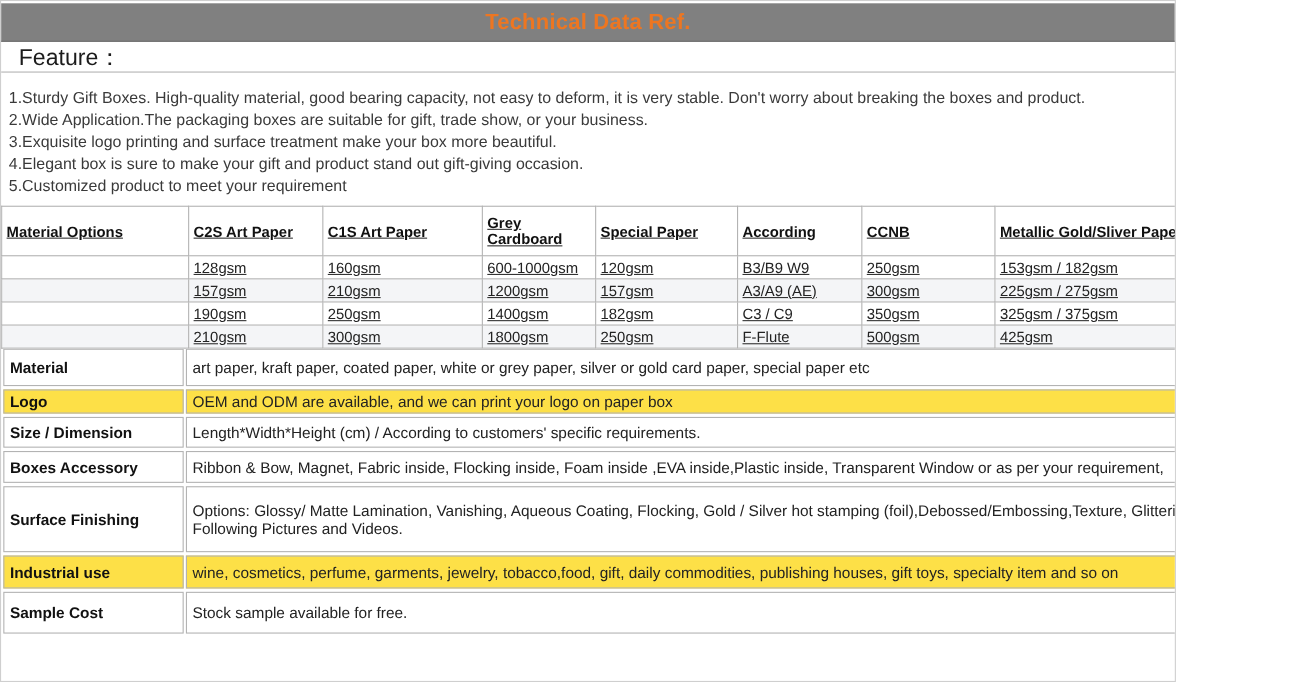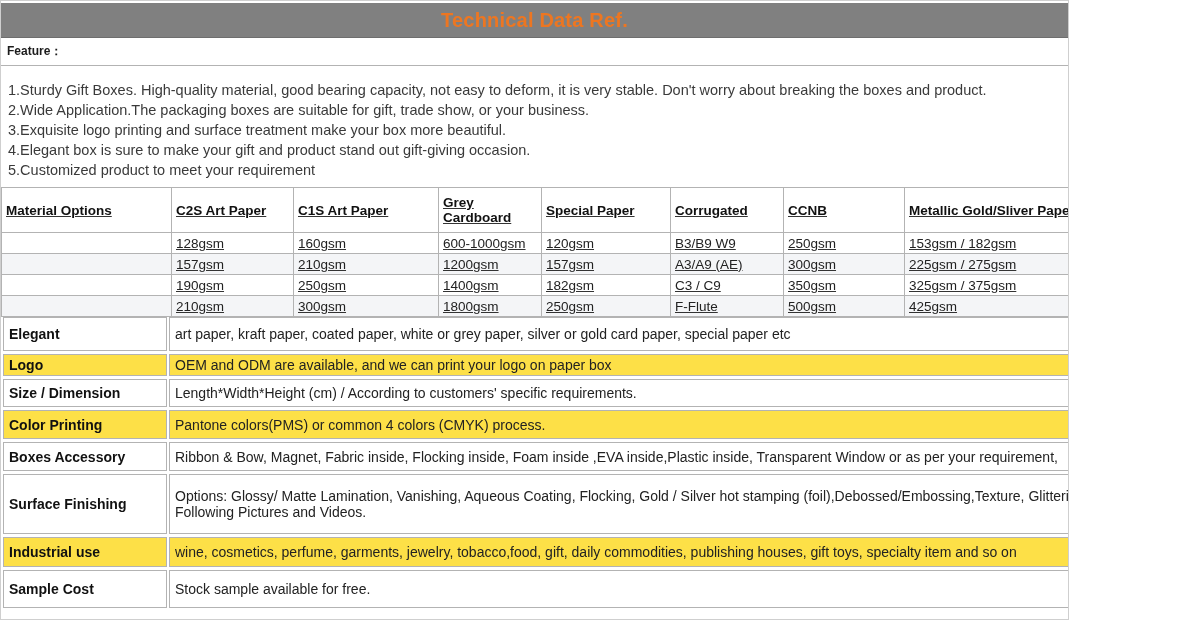--- a/index.html
+++ b/index.html
@@ -23,22 +23,22 @@
   .title-band .title{
     color:#ED7621;
     font-size:20px;
     font-weight:bold;
     letter-spacing:0.2px;
   }
   .feature-head{
     height:27px;
     border-bottom:1px solid #b3b3b3;
     display:flex;align-items:center;
-    padding-left:6px;
-    font-size:12px;font-weight:bold;color:#1c1c1c;
+    padding-left:16px;
+    font-size:21px;font-weight:normal;color:#1c1c1c;
   }
   .feature-list{
     margin:14px 0 7px 0;
     padding-left:7px;
     font-size:14.5px;
     line-height:20px;
     color:#3a3a3a;
   }
   .feature-list div{white-space:nowrap;}
   table{border-spacing:0;}
@@ -114,21 +114,21 @@
         <col style="width:121px">
         <col style="width:282px">
     </colgroup>
     <tbody>
         <tr>
       <th>Material Options</th>
       <th>C2S Art Paper</th>
       <th>C1S Art Paper</th>
       <th>Grey Cardboard</th>
       <th>Special Paper</th>
-      <th>Corrugated</th>
+      <th>According</th>
       <th>CCNB</th>
       <th>Metallic Gold/Sliver Paper</th>
     </tr>
     <tr>
       <td></td>
       <td>128gsm</td>
       <td>160gsm</td>
       <td>600-1000gsm</td>
       <td>120gsm</td>
       <td>B3/B9 W9</td>
@@ -168,35 +168,31 @@
   </tbody>
     </table>
 
   <table class="detail-table">
     <colgroup>
         <col style="width:164px">
         <col>
       </colgroup>
     <tbody>
         <tr class="h32">
-      <td class="lbl">Elegant</td>
+      <td class="lbl">Material</td>
       <td>art paper, kraft paper, coated paper, white or grey paper, silver or gold card paper, special paper etc</td>
     </tr>
     <tr class="h20 stripe">
       <td class="lbl">Logo</td>
       <td>OEM and ODM are available, and we can print your logo on paper box</td>
     </tr>
     <tr class="h26">
       <td class="lbl">Size / Dimension</td>
       <td>Length*Width*Height (cm) / According to customers' specific requirements.</td>
     </tr>
-    <tr class="h27 stripe">
-      <td class="lbl">Color Printing</td>
-      <td>Pantone colors(PMS) or common 4 colors (CMYK) process.</td>
-    </tr>
     <tr class="h27">
       <td class="lbl">Boxes Accessory</td>
       <td>Ribbon &amp; Bow, Magnet, Fabric inside, Flocking inside, Foam inside ,EVA inside,Plastic inside, Transparent Window or as per your requirement,</td>
     </tr>
     <tr class="h58">
       <td class="lbl">Surface Finishing</td>
       <td>Options: Glossy/ Matte Lamination, Vanishing, Aqueous Coating, Flocking, Gold / Silver hot stamping (foil),Debossed/Embossing,Texture, Glittering, Spot UV as Following Pictures and Videos.</td>
     </tr>
     <tr class="h28 stripe">
       <td class="lbl">Industrial use</td>

